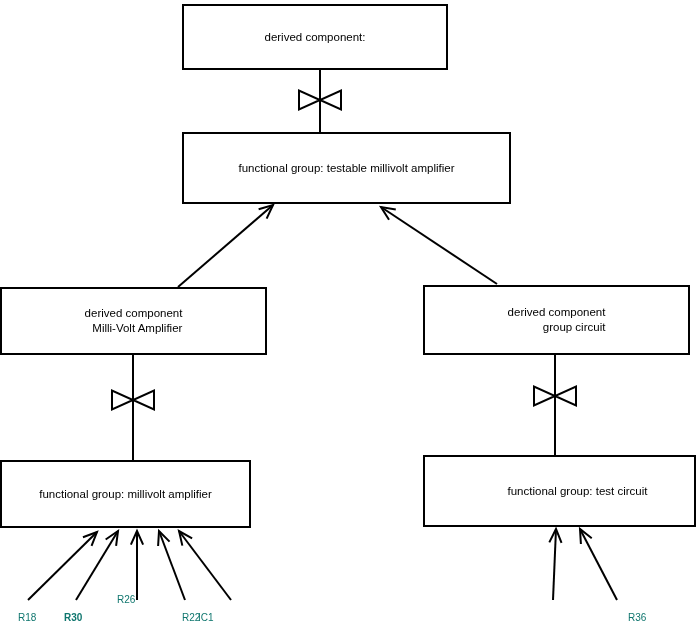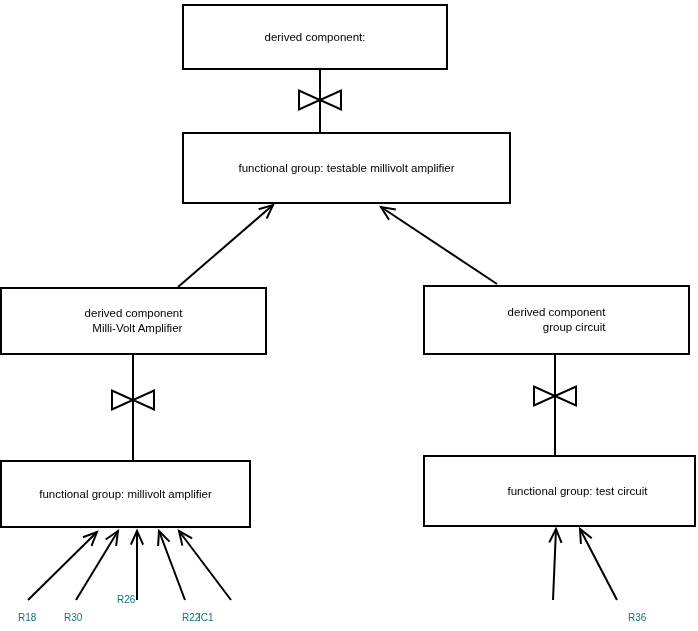--- a/index.html
+++ b/index.html
@@ -125,21 +125,21 @@
       <div class="node" style="left: 0px; top: 460px; width: 251px; height: 68px; border-color: rgb(0, 0, 0);">
         <div class="inner center"><div>functional group: millivolt amplifier</div></div>
       </div>
       <div class="node" style="left: 423px; top: 455px; width: 273px; height: 72px; border-color: rgb(0, 0, 0); padding-left: 36px;">
         <div class="inner center"><div>functional group: test circuit</div></div>
       </div>
     </div>
 
   <div id="leaves">
       <div class="leaf-label" style="left: 18px; top: 611px;">R18</div>
-      <div class="leaf-label" style="left: 64px; top: 611px;">R30</div>
+      <div class="leaf-label" style="left: 64px; top: 611px; font-weight: bold;">R30</div>
       <div class="leaf-label" style="left: 117px; top: 593px;">R26</div>
       <div class="leaf-label" style="left: 182px; top: 611px;">R22</div>
       <div class="leaf-label" style="left: 198px; top: 611px;">IC1</div>
       <div class="leaf-label" style="left: 537px; top: 639px;">TR1</div>
       <div class="leaf-label" style="left: 628px; top: 611px;">R36</div>
     </div>
 
 </div>
 
 </body></html>

